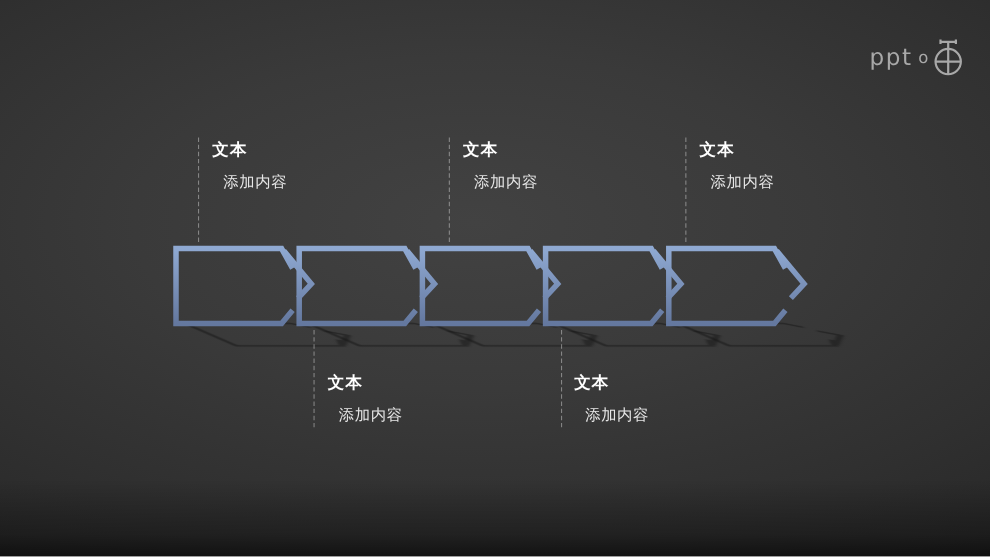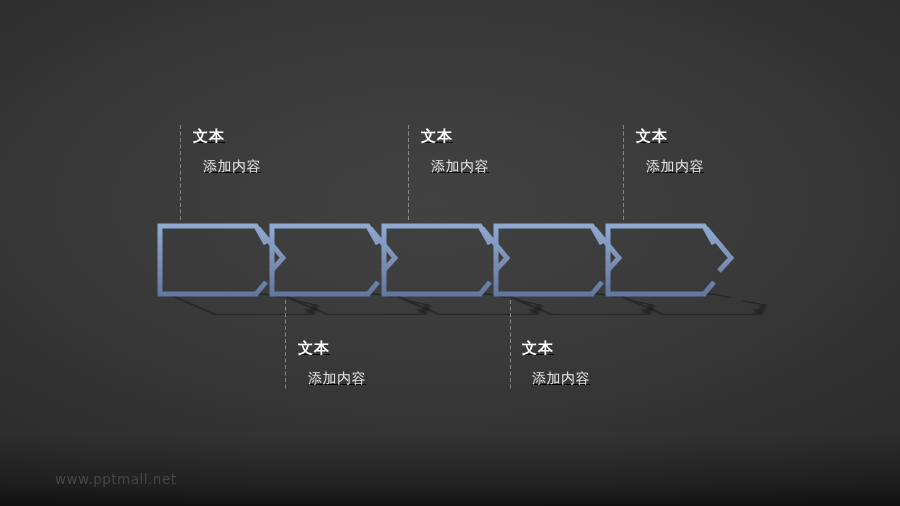--- a/index.html
+++ b/index.html
@@ -20,21 +20,21 @@
     background:
       linear-gradient(180deg, rgba(0,0,0,0) 0%, rgba(0,0,0,0) 86%, rgba(0,0,0,0.30) 96%, rgba(0,0,0,0.6) 100%),
       radial-gradient(115% 100% at 48% 40%, #424242 0%, #3a3a3a 30%, #303030 55%, #272727 75%, #1e1e1e 92%, #191919 100%);
   }
   svg.graphic{position:absolute;left:0;top:0;width:900px;height:506px;}
   .arrow-use{stroke:url(#arrowGrad);stroke-width:5;fill:none;stroke-linejoin:miter;stroke-linecap:butt;}
   .shadow-use{stroke:var(--shadow-color);stroke-width:5;fill:none;opacity:0.5;filter:blur(1px);}
   .connector{stroke:var(--connector);stroke-width:1;stroke-dasharray:4 2.5;fill:none;}
   .stop-top{stop-color:var(--stroke-top);}
   .stop-bottom{stop-color:var(--stroke-bottom);}
-  .callout{position:absolute;text-decoration:underline;}
+  .callout{position:absolute;}
   .callout-title{font-size:15px;font-weight:700;color:var(--title-color);line-height:20px;margin-bottom:11px;letter-spacing:1px;}
   .callout-sub{font-size:14px;font-weight:400;color:var(--subtitle-color);line-height:18px;letter-spacing:0.5px;margin-left:10px;}
   .logo{position:absolute;top:34px;right:24px;display:flex;align-items:center;color:var(--logo-color);}
   .logo-text{font-size:21px;font-weight:400;letter-spacing:1.5px;line-height:30px;}
   .logo-o{font-size:15px;margin-left:5px;line-height:30px;}
   .logo-icon{margin-left:4px;display:block;}
   .logo-icon *{stroke:var(--logo-color);stroke-width:2;fill:none;}
   .watermark{position:absolute;left:55px;top:471px;font-size:13.5px;letter-spacing:0.5px;color:var(--watermark-color);}
 </style>
 </head>
@@ -93,16 +93,28 @@
   </div>
   <div class="callout" style="left:298px;top:338px">
     <div class="callout-title">文本</div>
     <div class="callout-sub">添加内容</div>
   </div>
   <div class="callout" style="left:522px;top:338px">
     <div class="callout-title">文本</div>
     <div class="callout-sub">添加内容</div>
   </div>
 
+  <div class="logo">
+    <span class="logo-text">ppt</span>
+    <span class="logo-o">o</span>
+    <svg class="logo-icon" width="28" height="36" viewBox="0 0 28 36">
+      <circle cx="14" cy="22" r="11.5"></circle>
+      <line x1="14" y1="10.5" x2="14" y2="33.5"></line>
+      <line x1="2.5" y1="22" x2="25.5" y2="22"></line>
+      <line x1="14" y1="4" x2="14" y2="10"></line>
+      <line x1="7" y1="4" x2="21" y2="4"></line>
+      <line x1="7" y1="2" x2="7" y2="6"></line>
+      <line x1="21" y1="2" x2="21" y2="6"></line>
+    </svg>
+  </div>
 
-  <div class="watermark">www.pptmall.net</div>
 
 </div>
 
 </body></html>

